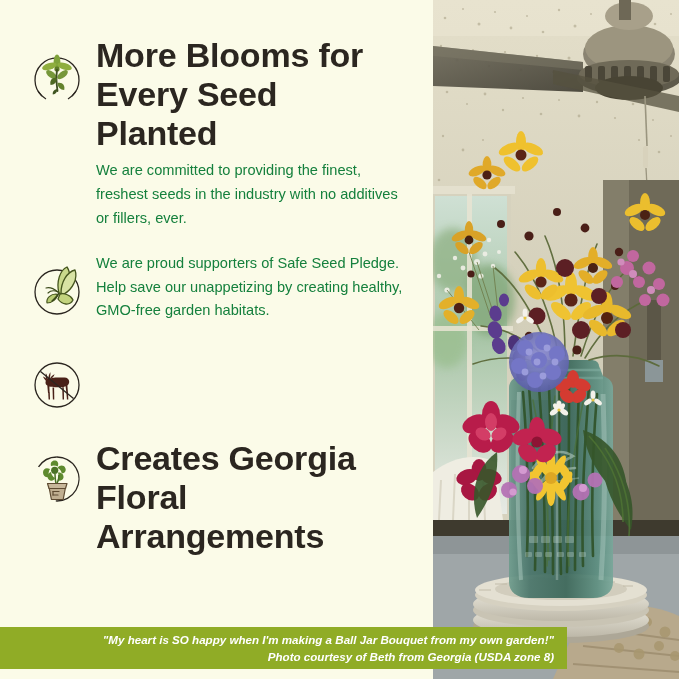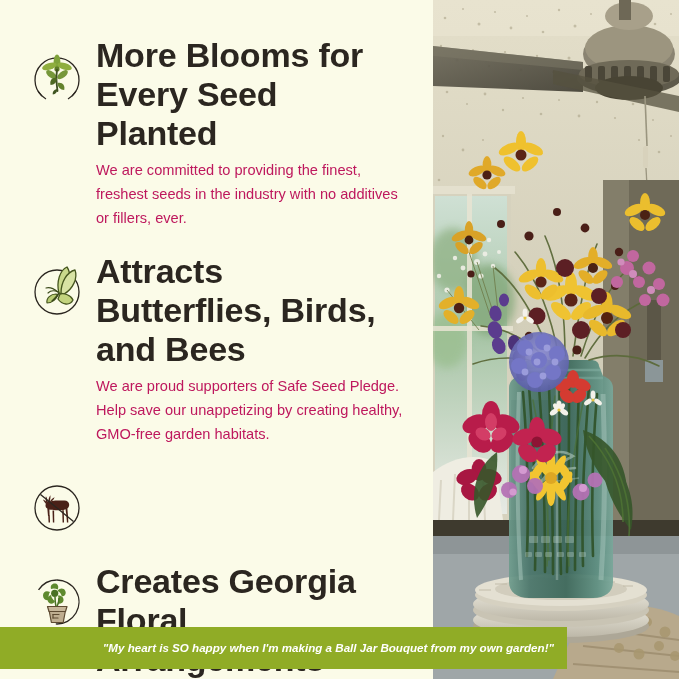--- a/index.html
+++ b/index.html
@@ -42,21 +42,21 @@
     font-size:34px;
     line-height:1.14;
     font-weight:700;
     color:#2B2620;
     letter-spacing:-0.2px;
     margin-bottom:7px;
   }
   .feature-desc{
     font-size:14.6px;
     line-height:1.62;
-    color:#be185d;
+    color:#15803d;
     max-width:312px;
   }
 
   
   .f1{ margin-bottom:16px; }
   .f2{ margin-bottom:16px; }
   .f3{ margin-bottom:18px; }
   .f4{ margin-bottom:0; }
 
   
@@ -133,21 +133,20 @@
             <path d="M35 33 C35 22 41 12 49 10 C52 18 47 29 38 34 Z" fill="#D8E3A4" stroke="#46561E" stroke-width="1.3" stroke-linejoin="round"></path>
             <path d="M34 34 C38 33 45 35 47 40 C44 46 36 45 32 39 Z" fill="#C3D47E" stroke="#46561E" stroke-width="1.3" stroke-linejoin="round"></path>
             <path d="M32 35 C30 39 26 43 21 43 C20 38 25 34 30 34 Z" fill="#B9CC74" stroke="#46561E" stroke-width="1.2" stroke-linejoin="round"></path>
             <path d="M33 33 C31 36 29 39 26 41" fill="none" stroke="#3B4A1A" stroke-width="1.5" stroke-linecap="round"></path>
             <path d="M32 32 C27 28 23 27 20 28" fill="none" stroke="#3B4A1A" stroke-width="1.1" stroke-linecap="round"></path>
             <path d="M32 32 C28 30 24 31 22 33" fill="none" stroke="#3B4A1A" stroke-width="1.1" stroke-linecap="round"></path>
           </g>
         </svg>
       </div>
       <div class="feature-body">
-        <div class="feature-title">Attracts Butterflies, Birds, and Bees</div>
         <div class="feature-desc">We are proud supporters of Safe Seed Pledge. Help save our unappetizing by creating healthy, GMO-free garden habitats.</div>
       </div>
     </div>
 
     <div class="feature f3">
       <div class="feature-icon-wrap">
         <svg viewBox="0 0 62 62" xmlns="http://www.w3.org/2000/svg">
           <circle cx="31" cy="32" r="22" fill="none" stroke="#2B2620" stroke-width="1.3"></circle>
           <g fill="#4A2118">
             <path d="M23 25 C21 25 19.5 27 19.5 29.5 C19.5 31 20.3 32 21.3 32.6 L22 40 L23.6 40 L23.4 33.6 C25 34 27 34.2 29.5 34.2 L35 34.2 C36.8 34.2 38.4 33.9 39.6 33.3 L40.4 40 L42 40 L41.4 32.5 C42.6 31.6 43.2 30.3 43.2 28.8 C43.2 26 41.2 24.4 38.5 24.4 L31 24.4 C28.8 24.4 26.5 24.8 24.8 25.4 Z"></path>
@@ -737,15 +736,16 @@
       </g>
       <g stroke="#4E7334" stroke-width="1.6" fill="none" opacity="0.85">
         <path d="M156 436 C180 462 190 492 190 522"></path>
         <path d="M172 448 C192 478 198 508 196 536"></path>
       </g>
     </svg>
   </div>
 
   <div class="caption-bar">
     <div class="caption-line">"My heart is SO happy when I'm making a Ball Jar Bouquet from my own garden!"</div>
+    <div class="caption-line">Photo courtesy of Beth from Georgia (USDA zone 8)</div>
   </div>
 
 </div>
 
 </body></html>

